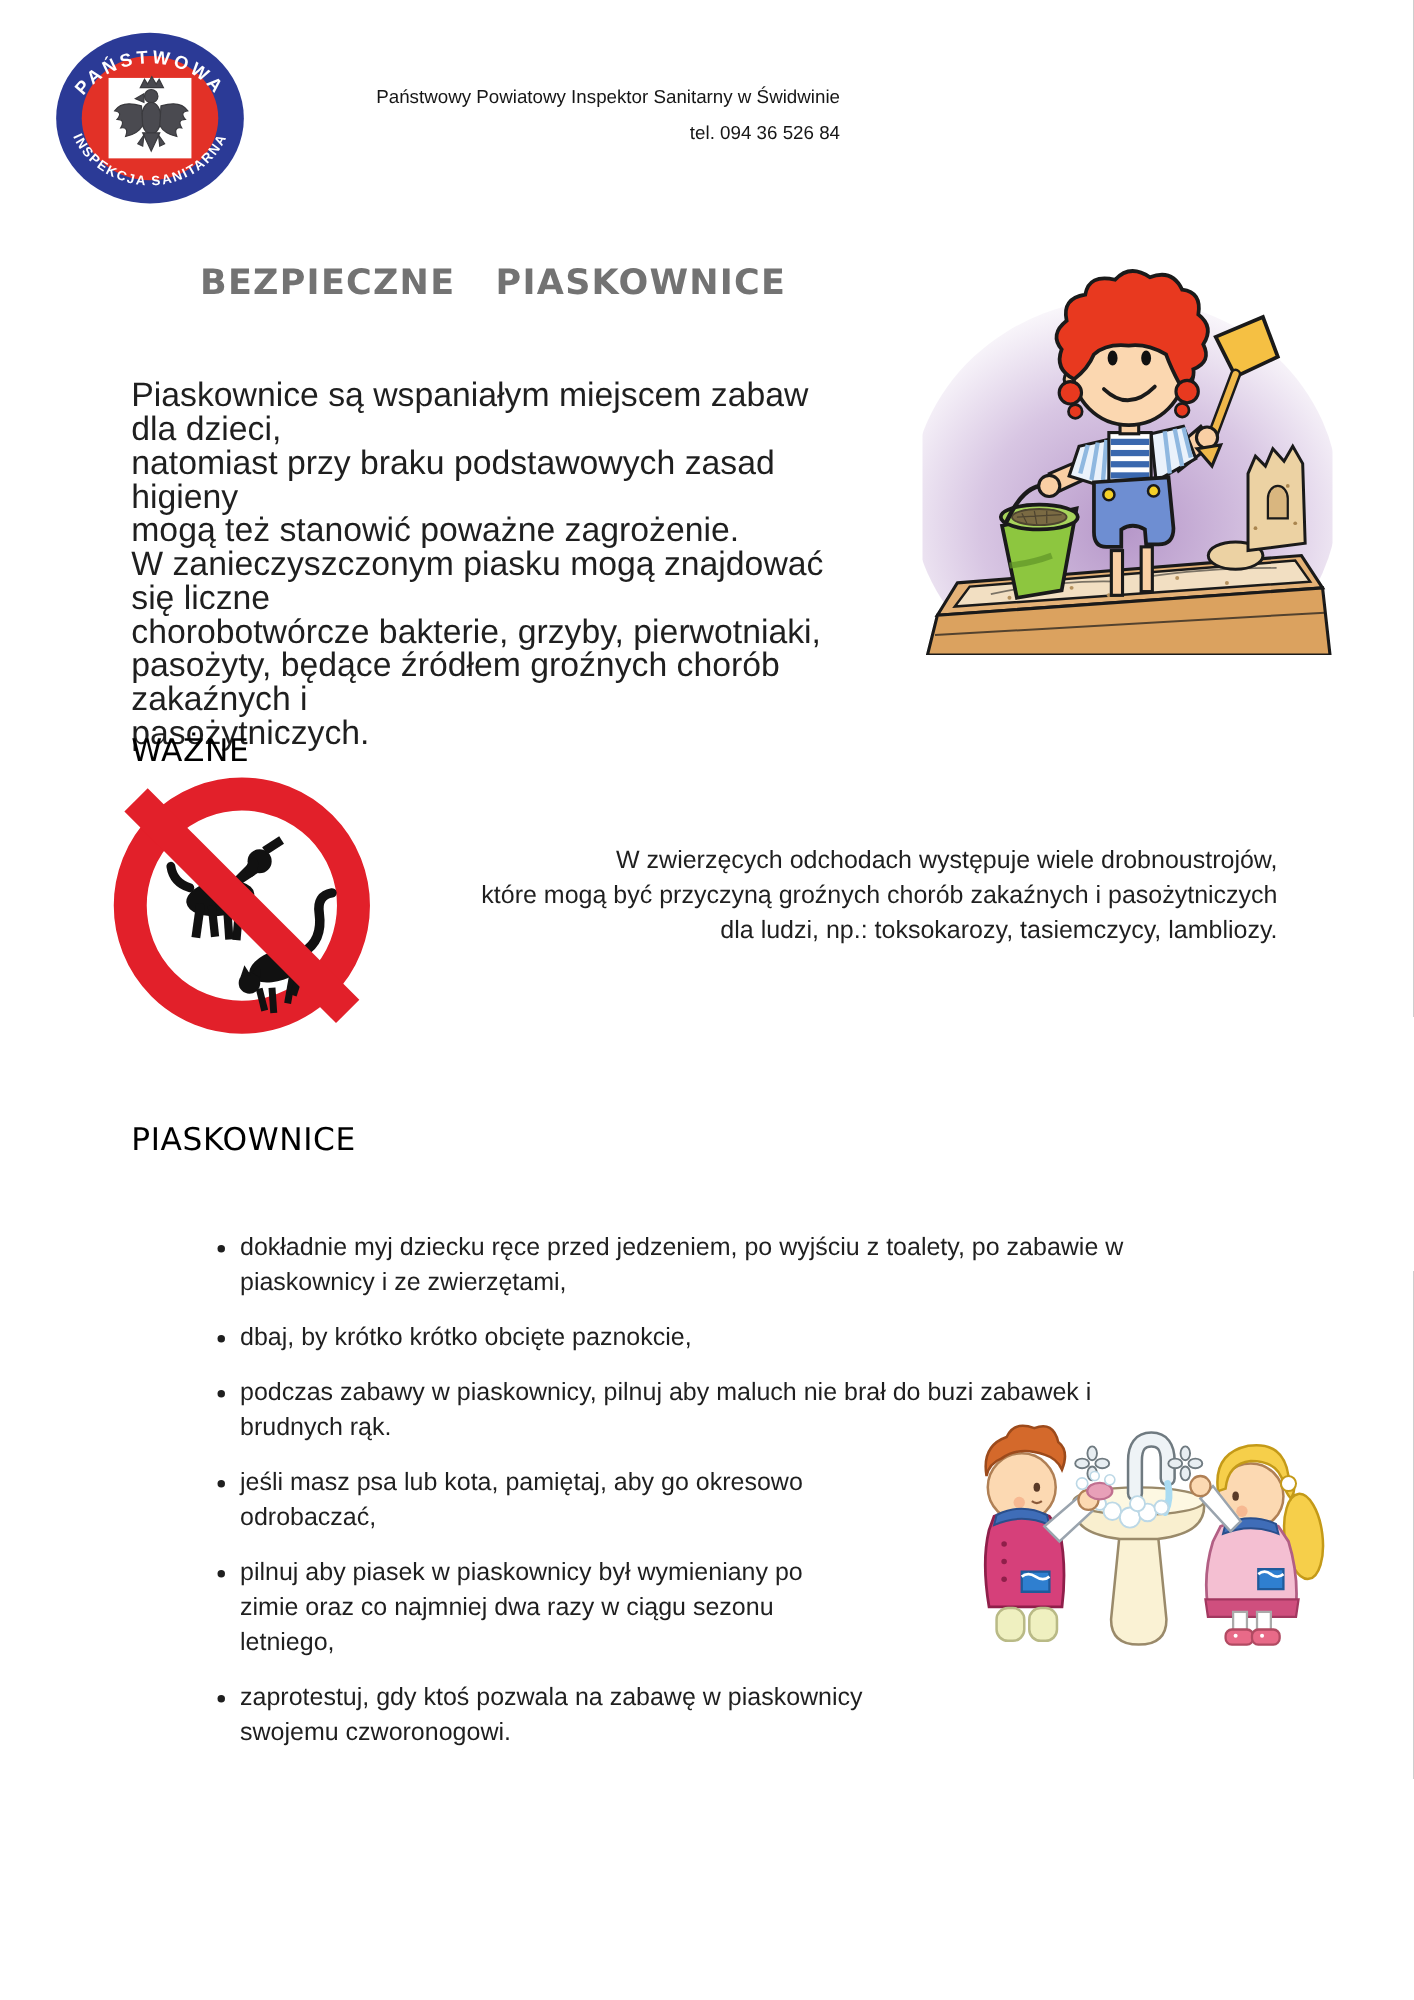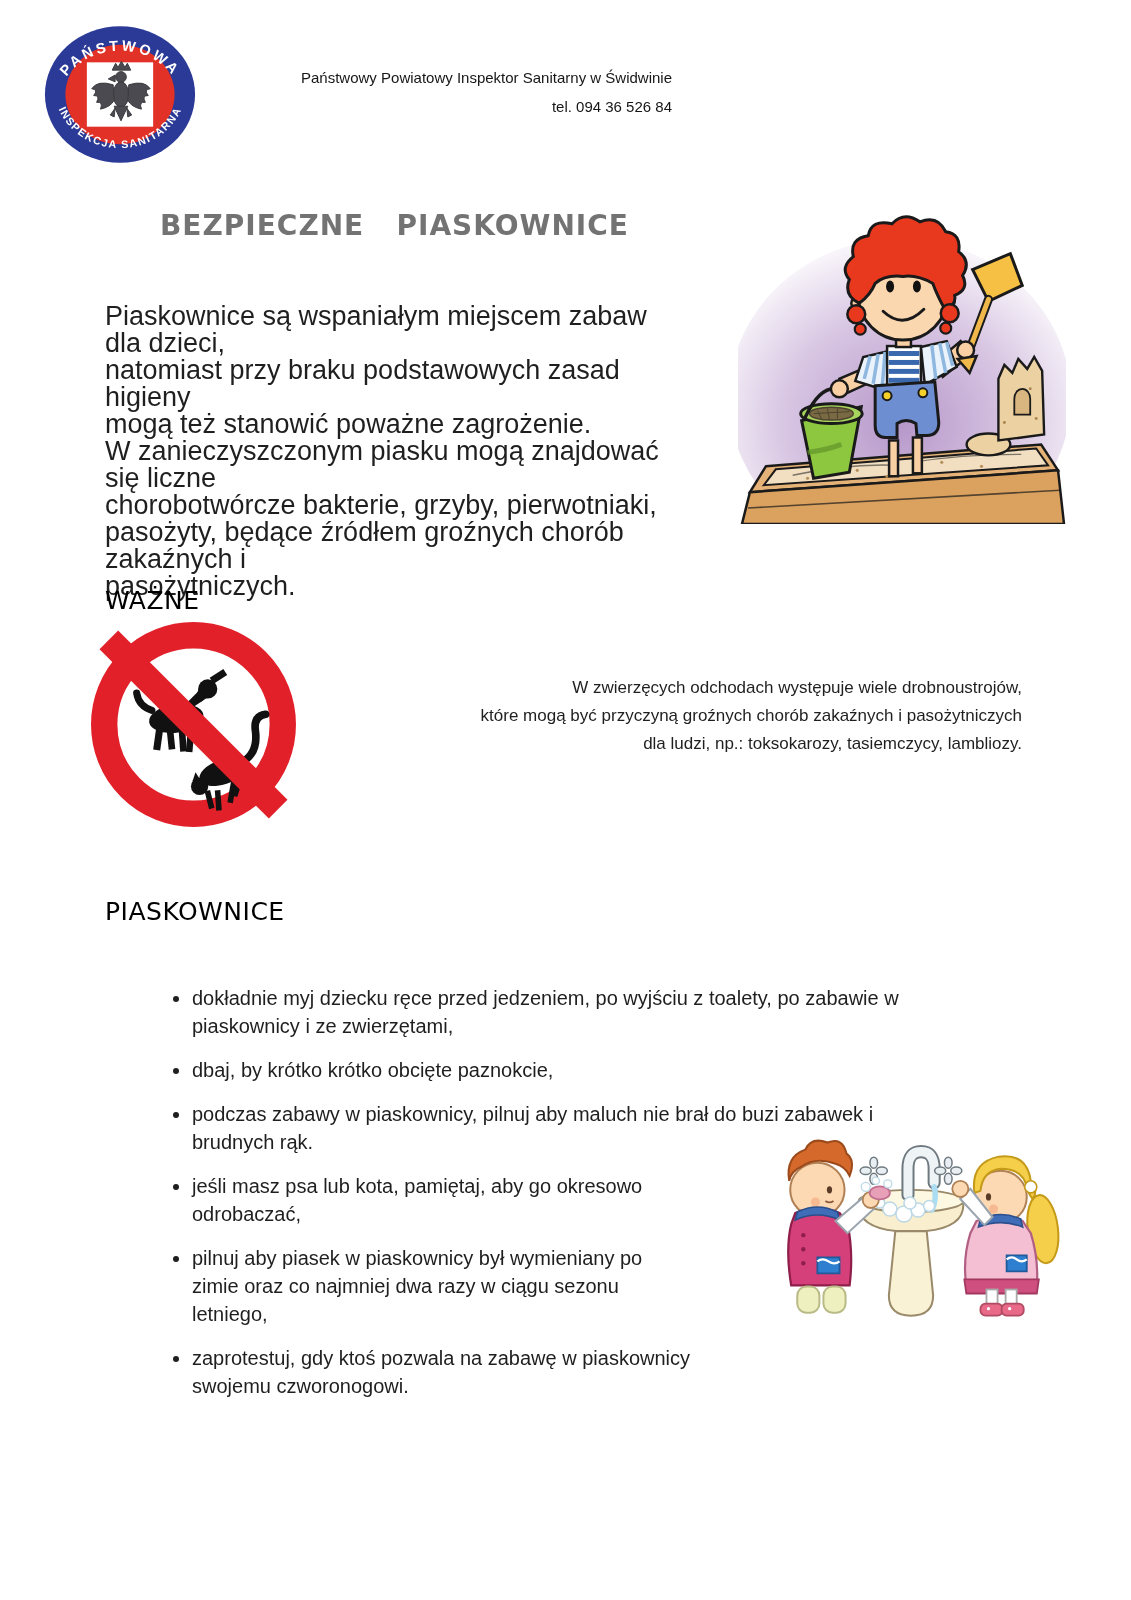--- a/index.html
+++ b/index.html
@@ -43,21 +43,21 @@
   .h-profilaktyka{left:105px;top:897px;}
 
   
   .intro{
     left:105px;top:303px;width:585px;
     font-size:27px;line-height:27px;
   }
   .wazne-text{
     left:280px;top:674px;width:742px;
     text-align:right;
-    font-size:17px;line-height:28px;
+    font-size:20px;line-height:28px;
   }
   .bullets{
     left:138px;top:968px;width:852px;
     margin:0;padding:0 0 0 38px;
     font-size:20px;line-height:28px;
     list-style:disc outside;
   }
   .bullets li{margin:16px;padding:0;white-space:pre-line;}
 
   

